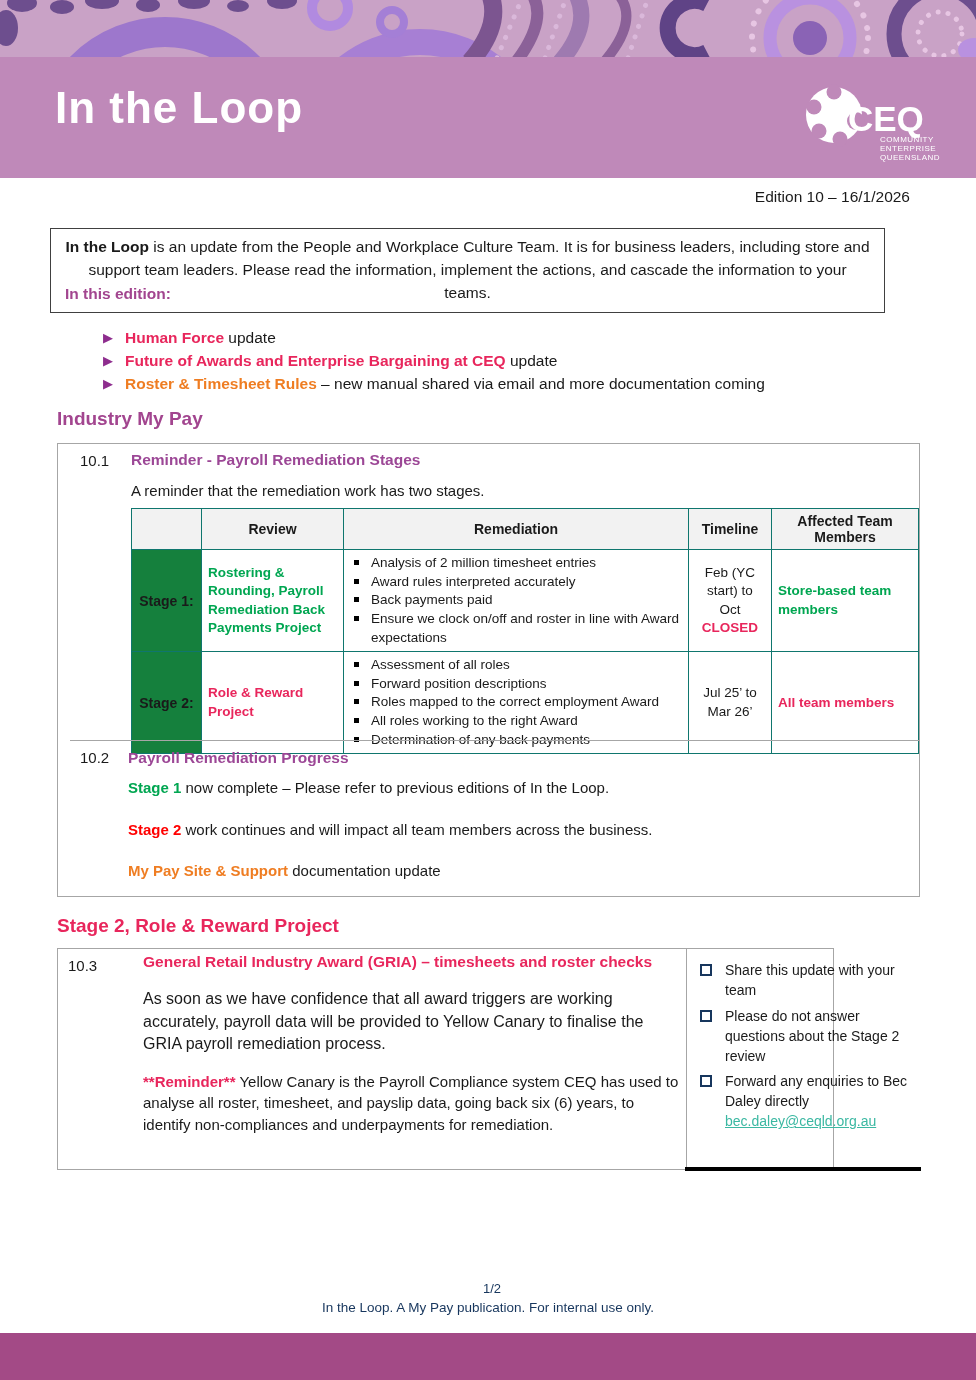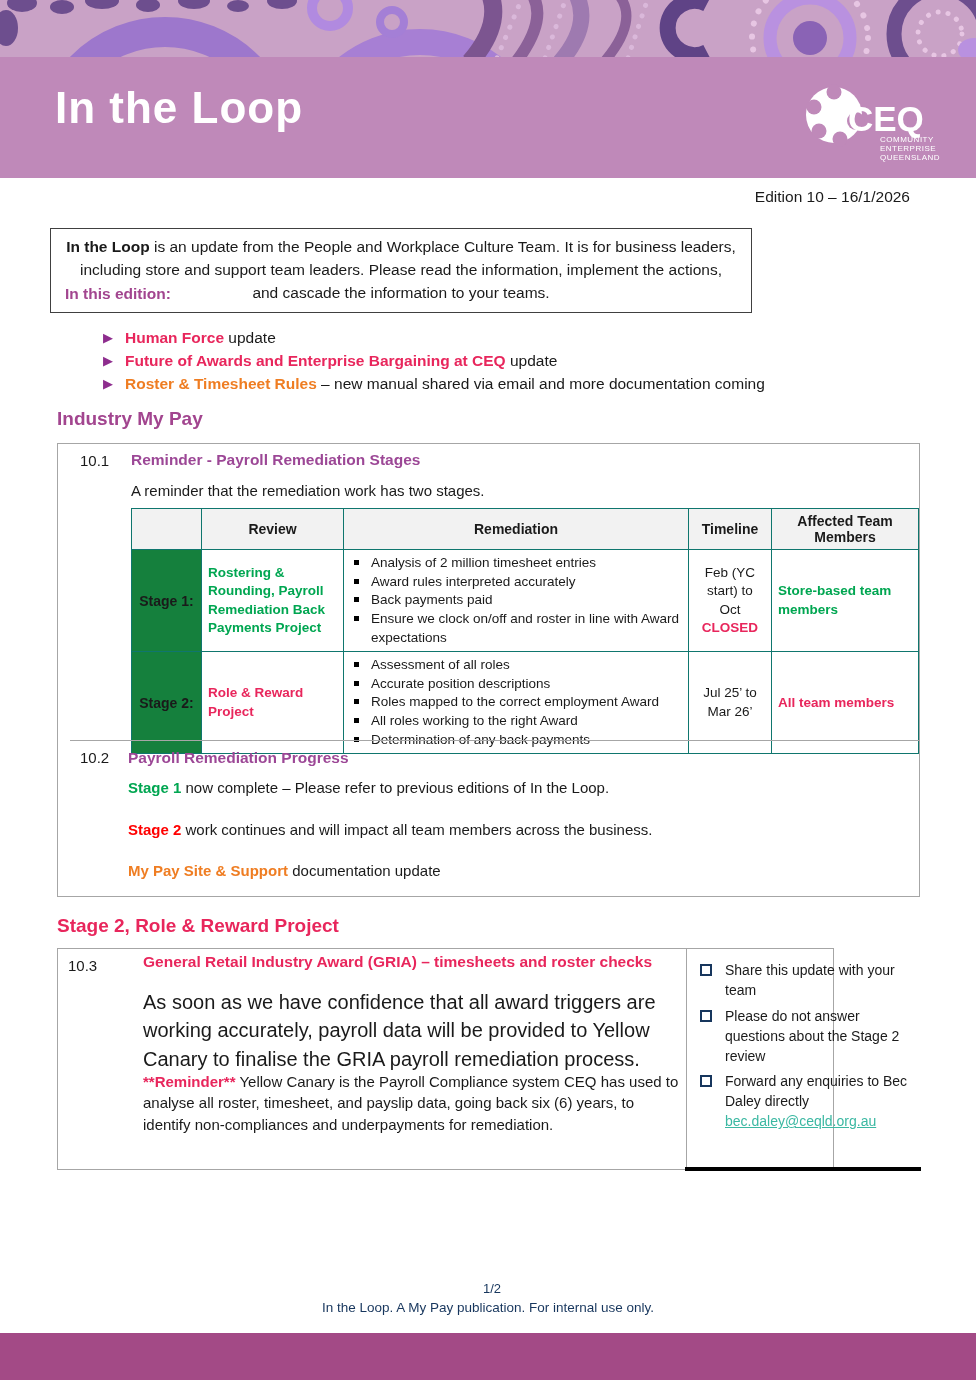--- a/index.html
+++ b/index.html
@@ -9,21 +9,21 @@
 
   
   .art-band { position:absolute; top:0; left:0; width:976px; height:57px; }
   .art-band svg { display:block; width:100%; height:100%; }
   .banner { position:absolute; top:57px; left:0; width:976px; height:121px; background:#bf89b9; }
   .banner-title { position:absolute; left:55px; top:26px; font-size:44px; font-weight:bold; color:#ffffff; letter-spacing:1px; }
   .logo { position:absolute; right:28px; top:14px; width:150px; height:96px; }
 
   
   .edition { position:absolute; top:188px; right:66px; font-size:15.5px; color:#1a1a1a; }
-  .intro-box { position:absolute; top:228px; left:50px; width:702px; border:1px solid #404040;
+  .intro-box { position:absolute; top:228px; left:50px; width:835px; border:1px solid #404040;
                padding:7px 14px; text-align:center; font-size:15.5px; line-height:1.48; color:#1a1a1a; }
   .edition-head { position:absolute; top:285px; left:65px; font-size:15.5px; font-weight:bold; color:#a2458f; }
   .edition-list { position:absolute; top:329px; left:103px; font-size:15.5px; color:#1a1a1a; }
   .edition-list .li { margin-bottom:5px; display:flex; align-items:baseline; }
   .tri { color:#8e2d8e; font-size:13px; margin-right:12px; position:relative; top:-1px; }
 
   
   .h-purple { color:#a2458f; font-weight:bold; font-size:19px; }
   .h-crimson { color:#e8265c; font-weight:bold; font-size:19px; }
   .c-green { color:#00a651; font-weight:bold; }
@@ -58,21 +58,21 @@
 
   
   .s102-title { position:absolute; left:58px; top:8px; }
   .s102-p1 { position:absolute; left:58px; top:38px; font-size:15px; color:#1a1a1a; }
   .s102-p2 { position:absolute; left:58px; top:80px; font-size:15px; color:#1a1a1a; }
   .s102-p3 { position:absolute; left:58px; top:121px; font-size:15px; color:#1a1a1a; }
 
   
   .box3 { position:absolute; top:948px; left:57px; width:777px; height:222px; border:1px solid #a6a6a6; background:#fff; }
   .s103-title { position:absolute; left:85px; top:4px; font-size:15.5px; }
-  .s103-p1 { position:absolute; left:85px; top:39px; width:530px; font-size:20px; line-height:1.42; color:#1a1a1a; }
+  .s103-p1 { position:absolute; left:85px; top:39px; width:530px; font-size:16px; line-height:1.42; color:#1a1a1a; }
   .s103-p2 { position:absolute; left:85px; top:122px; width:540px; font-size:15px; line-height:1.42; color:#1a1a1a; }
   .right-col { position:absolute; left:628px; top:0; width:233px; height:220px; border-left:1px solid #a6a6a6; padding:12px 6px 0 13px; }
   .chk-item { display:flex; margin-bottom:6px; font-size:14px; line-height:1.42; color:#1a1a1a; }
   .chk { width:12px; height:12px; border:2px solid #17365d; flex:0 0 12px; margin:3px 13px 0 0; background:#fff; }
   a.mail-link { color:#3bb8a2; text-decoration:underline; }
   .black-bar { position:absolute; left:627px; bottom:-2px; width:236px; height:4px; background:#000; }
 
   
   .page-num { position:absolute; top:1281px; left:4px; width:976px; text-align:center; font-size:13px; color:#17365d; }
   .pub-line { position:absolute; top:1300px; left:0; width:976px; text-align:center; font-size:13.5px; color:#17365d; }
@@ -222,21 +222,21 @@
         <tr style="height:94px;">
           <td class="stage-cell">Stage 2:</td>
           <td class="review-cell c-pink">Role &amp; Reward Project</td>
           <td class="rem-cell">
             <div class="rem-item">
                   <span class="sq"></span>
                   <span>Assessment of all roles</span>
                 </div>
             <div class="rem-item">
                   <span class="sq"></span>
-                  <span>Accurate position descriptions</span>
+                  <span>Forward position descriptions</span>
                 </div>
             <div class="rem-item">
                   <span class="sq"></span>
                   <span>Roles mapped to the correct employment Award</span>
                 </div>
             <div class="rem-item">
                   <span class="sq"></span>
                   <span>All roles working to the right Award</span>
                 </div>
             <div class="rem-item">

